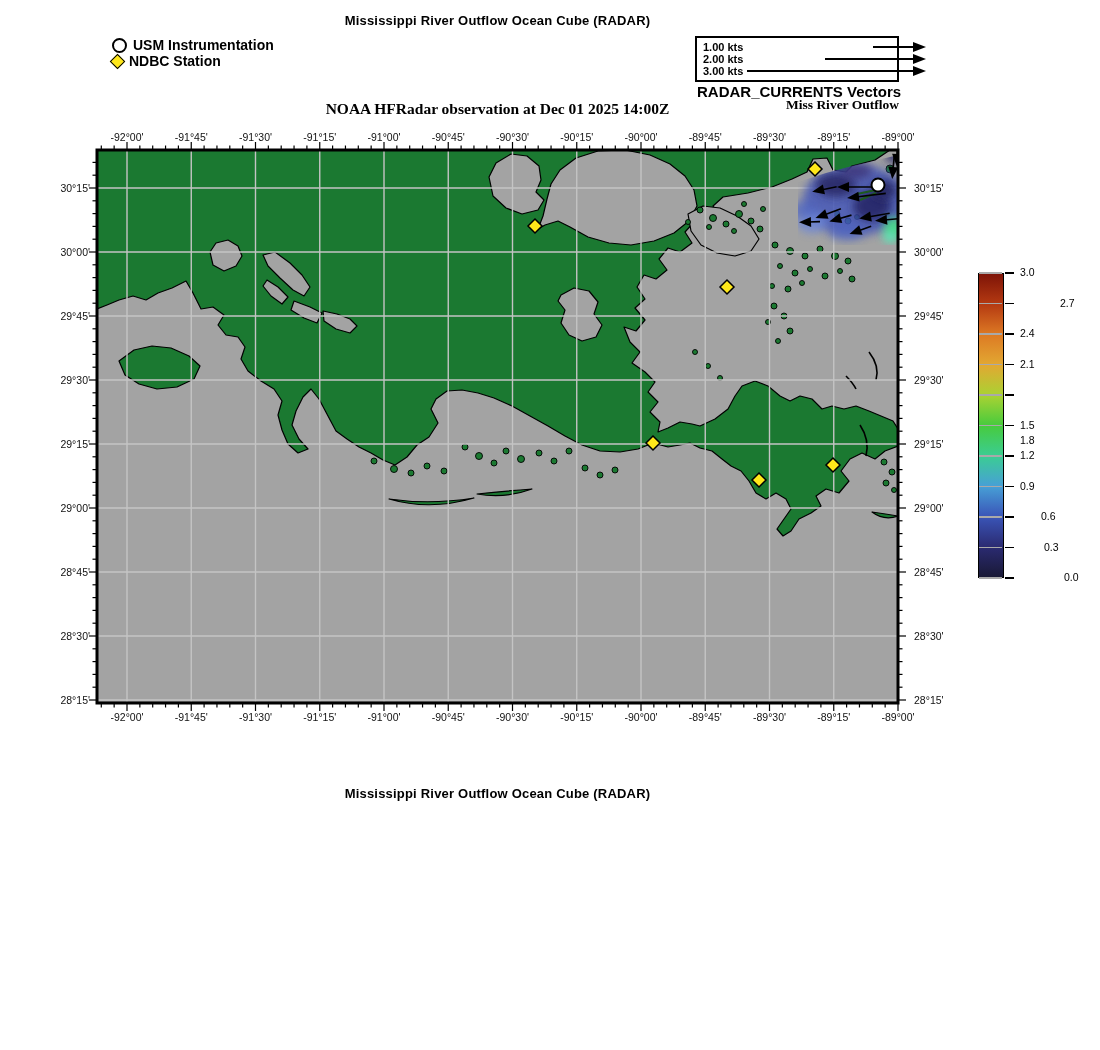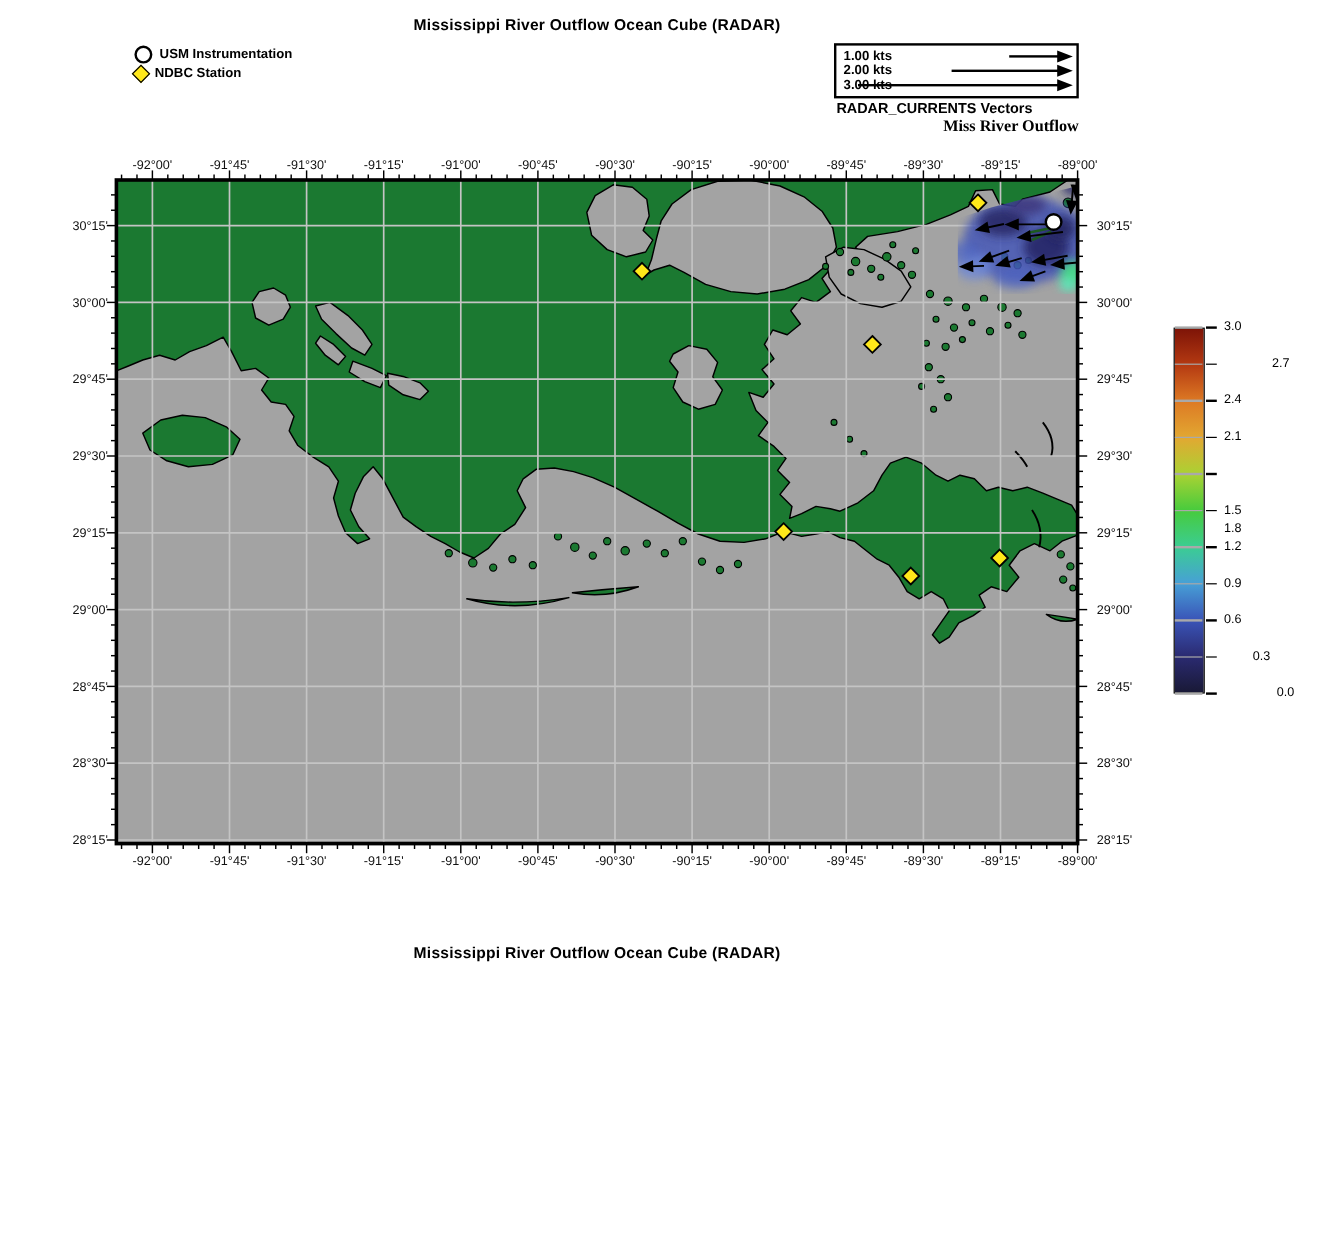--- a/index.html
+++ b/index.html
@@ -5,32 +5,32 @@
   html,body{margin:0;padding:0;background:#fff;}
   #page{position:relative;width:1100px;height:1050px;background:#fff;
         font-family:"Liberation Sans",sans-serif;color:#000;overflow:hidden;}
   .sans-title{position:absolute;left:97px;width:801px;text-align:center;
         font-size:13px;font-weight:bold;letter-spacing:.2px;}
   #title{top:13px;}
   #bottomtitle{top:786px;}
   #subtitle{position:absolute;left:97px;width:801px;top:100px;text-align:center;
         font-family:"Liberation Serif",serif;font-size:15.5px;font-weight:bold;}
   .lrow{position:absolute;left:112px;display:flex;align-items:center;gap:6px;
-        height:14px;font-weight:bold;font-size:11px;}
+        height:14px;font-weight:bold;font-size:14px;}
   #lrow1{top:38px;} #lrow2{top:54px;}
   .lcirc{width:11px;height:11px;border:2px solid #000;border-radius:50%;background:#fff;flex:0 0 auto;}
   .ldia{width:9px;height:9px;border:1.5px solid #000;background:#ffe81a;transform:rotate(45deg);flex:0 0 auto;}
   #vecbox{position:absolute;left:695px;top:36px;width:200px;height:42px;
         border:2.5px solid #000;background:#fff;box-sizing:content-box;}
-  .vrow{position:absolute;left:0;width:100%;height:12px;}
+  .vrow{position:absolute;left:0;width:100%;height:12px;padding-left:32px;}
   .vlab{position:absolute;left:6px;top:0;font-size:11px;font-weight:bold;line-height:12px;}
   .vline{position:absolute;right:14px;height:2px;background:#000;top:50%;margin-top:-1px;}
   .varrow{position:absolute;right:3px;top:50%;transform:translateY(-50%);width:0;height:0;
         border-left:13px solid #000;border-top:5px solid transparent;border-bottom:5px solid transparent;}
-  #veccaption{position:absolute;left:697px;top:83px;font-size:12px;font-weight:bold;}
+  #veccaption{position:absolute;left:697px;top:83px;font-size:15px;font-weight:bold;}
   #regionlabel{position:absolute;left:695px;top:97px;width:204px;text-align:right;
         font-family:"Liberation Serif",serif;font-size:13.5px;font-weight:bold;}
   #mapsvg{position:absolute;left:0;top:0;}
   #mapsvg text{font-family:"Liberation Sans",sans-serif;}
   #colorbar{position:absolute;left:978px;top:273px;width:120px;height:305px;}
   #cbar{position:absolute;left:0;top:0;width:26px;height:305px;border:1.5px solid #000;box-sizing:border-box;}
   .cb-cross{position:absolute;left:1px;width:23px;height:1.5px;background:#a9a9a9;}
   .cb-tick{position:absolute;left:27px;width:9px;height:1.5px;background:#000;}
   .cb-lab{position:absolute;left:42px;font-size:10.5px;}
   #cbarlabel{position:absolute;left:1051px;top:425px;width:0;height:0;}
@@ -66,20 +66,21 @@
       </div>
       <div class="vrow" style="top: 27px;">
         <span class="vlab">3.00 kts</span>
         <div class="vline" style="width: 168px;"></div>
         <div class="varrow"></div>
       </div>
     </div>
   <div id="veccaption">RADAR_CURRENTS Vectors</div>
   <div id="regionlabel">Miss River Outflow</div>
 
+  <div id="subtitle">NOAA HFRadar observation at Dec 01 2025 14:00Z</div>
 
   <svg id="mapsvg" viewBox="0 0 1100 1050" width="1100" height="1050">
     <defs>
       <clipPath id="mapclip">
           <rect x="97" y="150" width="801" height="553"></rect>
         </clipPath>
       <clipPath id="blobclip">
           <polygon points="798,182 826,173 856,165 890,157 898,155 898,245 798,245"></polygon>
         </clipPath>
       <filter id="blur4" x="-60%" y="-60%" width="220%" height="220%">
@@ -534,21 +535,21 @@
       <div class="cb-tick" style="top: 151.75px;"></div>
       <div class="cb-lab" style="top: 145.5px;">1.5</div>
       <div class="cb-cross" style="top: 182.25px;"></div>
       <div class="cb-tick" style="top: 182.25px;"></div>
       <div class="cb-lab" style="top: 176px;">1.2</div>
       <div class="cb-cross" style="top: 212.75px;"></div>
       <div class="cb-tick" style="top: 212.75px;"></div>
       <div class="cb-lab" style="top: 206.5px;">0.9</div>
       <div class="cb-cross" style="top: 243.25px;"></div>
       <div class="cb-tick" style="top: 243.25px;"></div>
-      <div class="cb-lab" style="top: 237px;">0.6</div>
+      <div class="cb-lab" style="top: 237px; margin-left: 21px;">0.6</div>
       <div class="cb-cross" style="top: 273.75px;"></div>
       <div class="cb-tick" style="top: 273.75px;"></div>
       <div class="cb-lab" style="top: 267.5px; padding-left: 24px;">0.3</div>
       <div class="cb-cross" style="top: 304.25px;"></div>
       <div class="cb-tick" style="top: 304.25px;"></div>
       <div class="cb-lab" style="top: 298px; margin-left: 44px;">0.0</div>
     </div>
 
   <div id="bottomtitle" class="sans-title">Mississippi River Outflow Ocean Cube (RADAR)</div>
 

